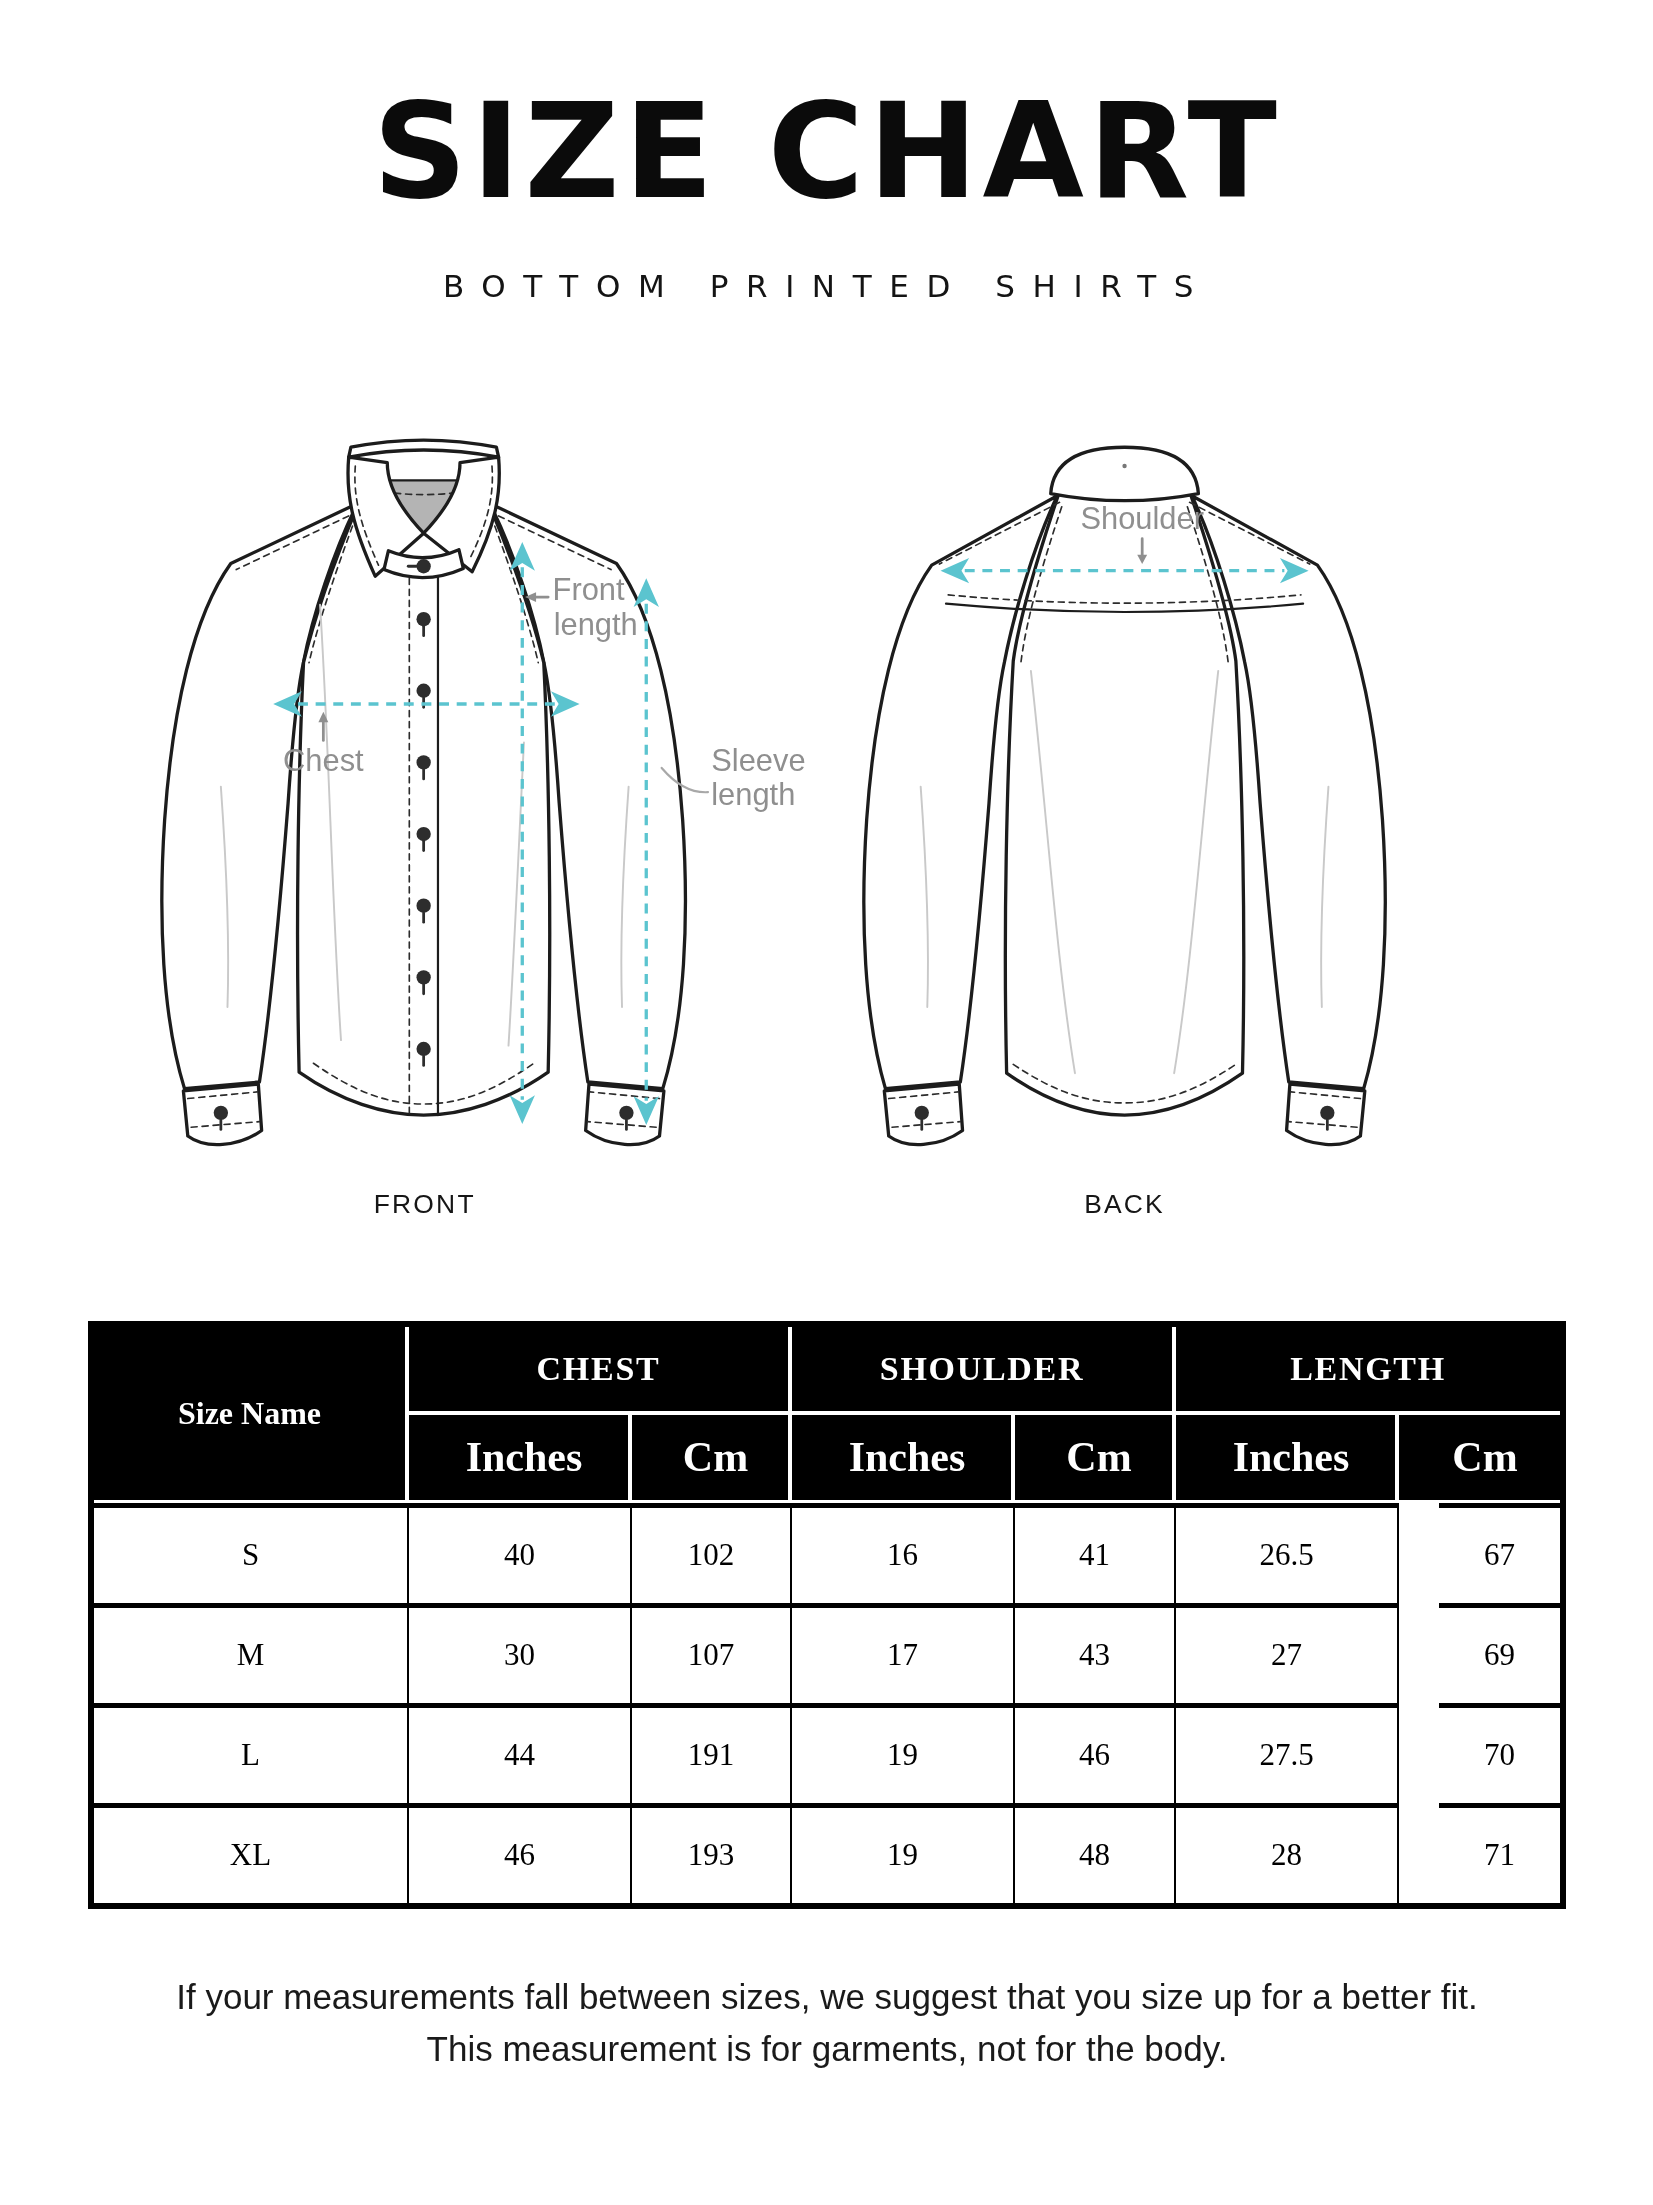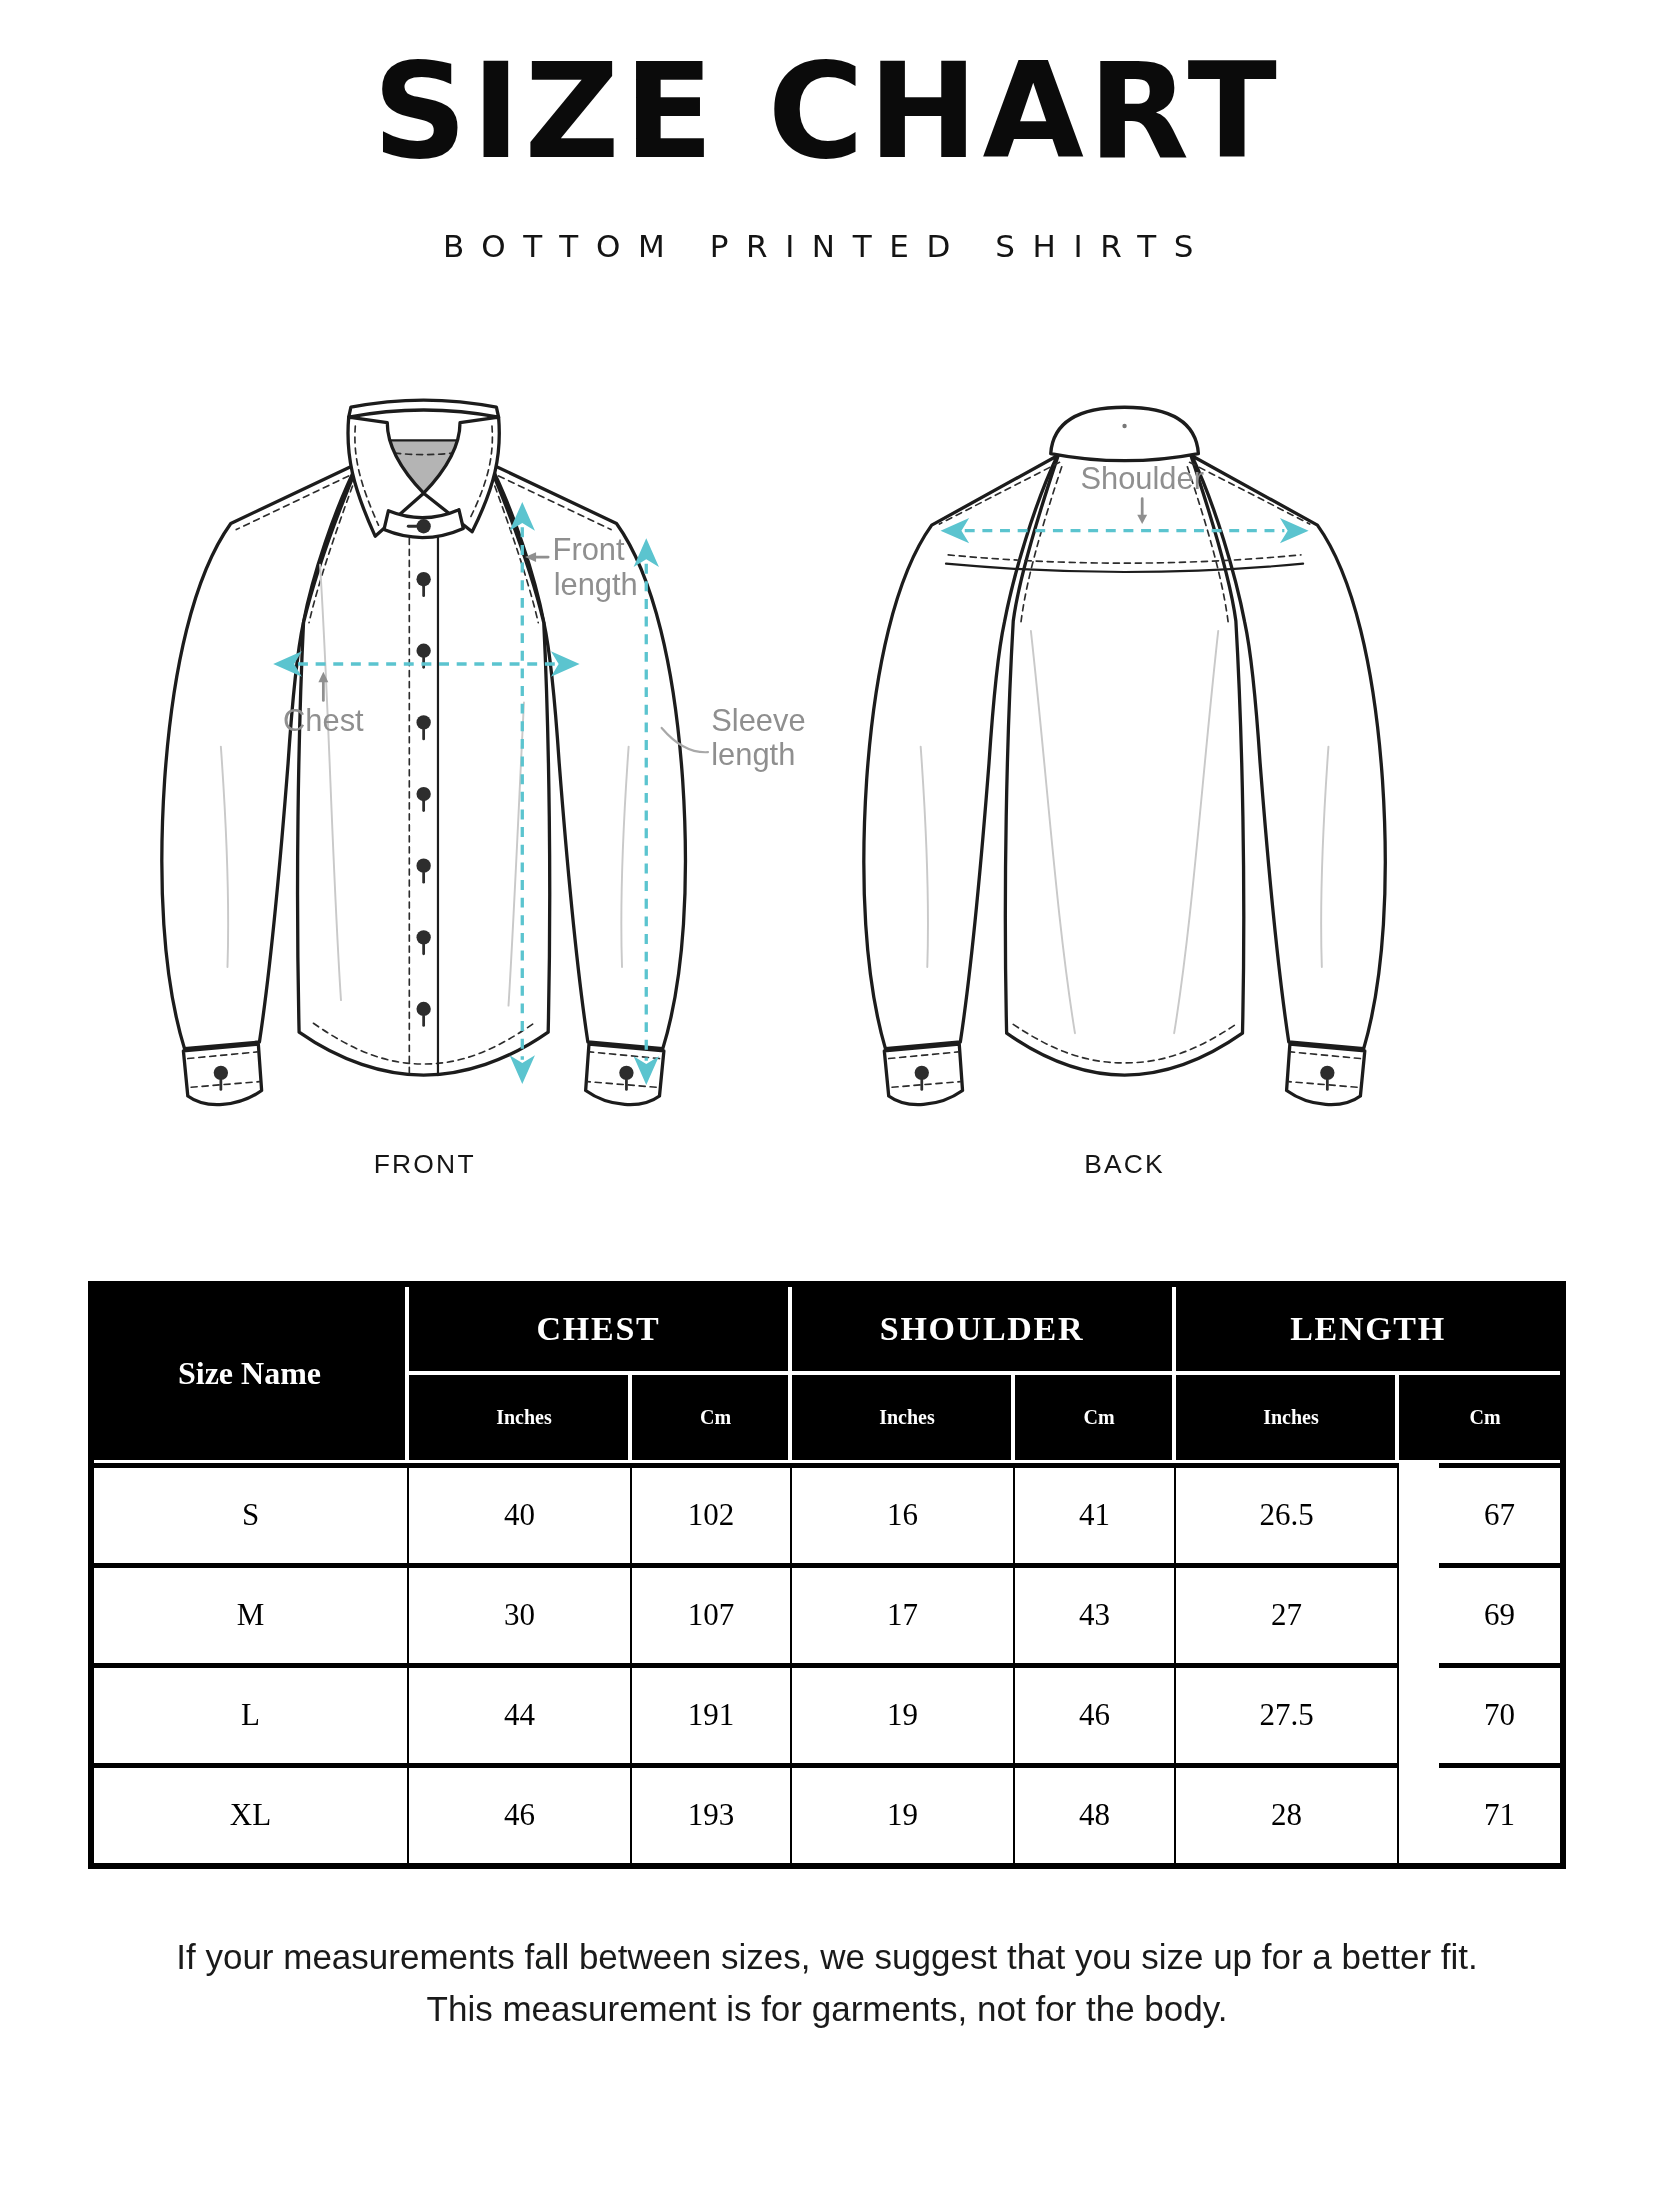--- a/index.html
+++ b/index.html
@@ -1,20 +1,20 @@
 <!DOCTYPE html>
 <html style="font-size:8.8px"><head>
 <meta charset="utf-8">
 <style>
   html,body{margin:0;padding:0;background:#ffffff;}
   .page{
     width:1654px;height:2205px;background:#ffffff;position:relative;
     font-family:"Liberation Sans",sans-serif;overflow:hidden;
   }
-  .header{text-align:center;padding-top:43px;}
+  .header{text-align:center;padding-top:83px;}
   .page-title{
     font-family:"DejaVu Sans",sans-serif;font-weight:bold;
     font-size:131px;line-height:1.05;letter-spacing:4.4px;color:#0b0b0b;margin:0;
   }
   .page-subtitle{
     font-family:"DejaVu Sans",sans-serif;font-weight:normal;
     font-size:31px;letter-spacing:17.6px;color:#141414;margin-top:47px;
   }
   .diagram-svg{display:block;margin:130px auto 0;}
   .outline{fill:#ffffff;stroke:#1c1c1c;stroke-width:6;stroke-linejoin:round;stroke-linecap:round;}
@@ -38,21 +38,21 @@
   }
   .hc{
     background:#000;color:#fff;display:flex;align-items:center;justify-content:center;
     font-family:"Liberation Serif",serif;font-weight:bold;
   }
   .h-corner{grid-row:1 / span 2;grid-column:1;font-size:32px;border-right:4.4px solid #fff;border-bottom:3.3px solid #fff;}
   .h-group{font-size:34px;letter-spacing:1.7px;border-right:4.4px solid #fff;border-bottom:4.4px solid #fff;}
   .h-group.g1{grid-column:2 / span 2;}
   .h-group.g2{grid-column:4 / span 2;}
   .h-group.g3{grid-column:6 / span 2;border-right:none;}
-  .h-sub{font-size:20px;border-right:4.4px solid #fff;border-bottom:3.3px solid #fff;padding-left:11px;}
+  .h-sub{font-size:42px;border-right:4.4px solid #fff;border-bottom:3.3px solid #fff;padding-left:11px;}
   .h-sub.last{border-right:none;}
   .bc{
     background:#fff;color:#000;display:flex;align-items:center;justify-content:center;
     font-family:"Liberation Serif",serif;font-size:31px;
     border-top:5px solid #000;border-right:2.8px solid #000;
   }
   .bc.last{border-right:none;margin-left:40px;}
   .footer{margin-top:62px;text-align:center;font-size:35px;line-height:1.5;color:#1a1a1a;}
   .footer p{margin:0;}
 </style>

